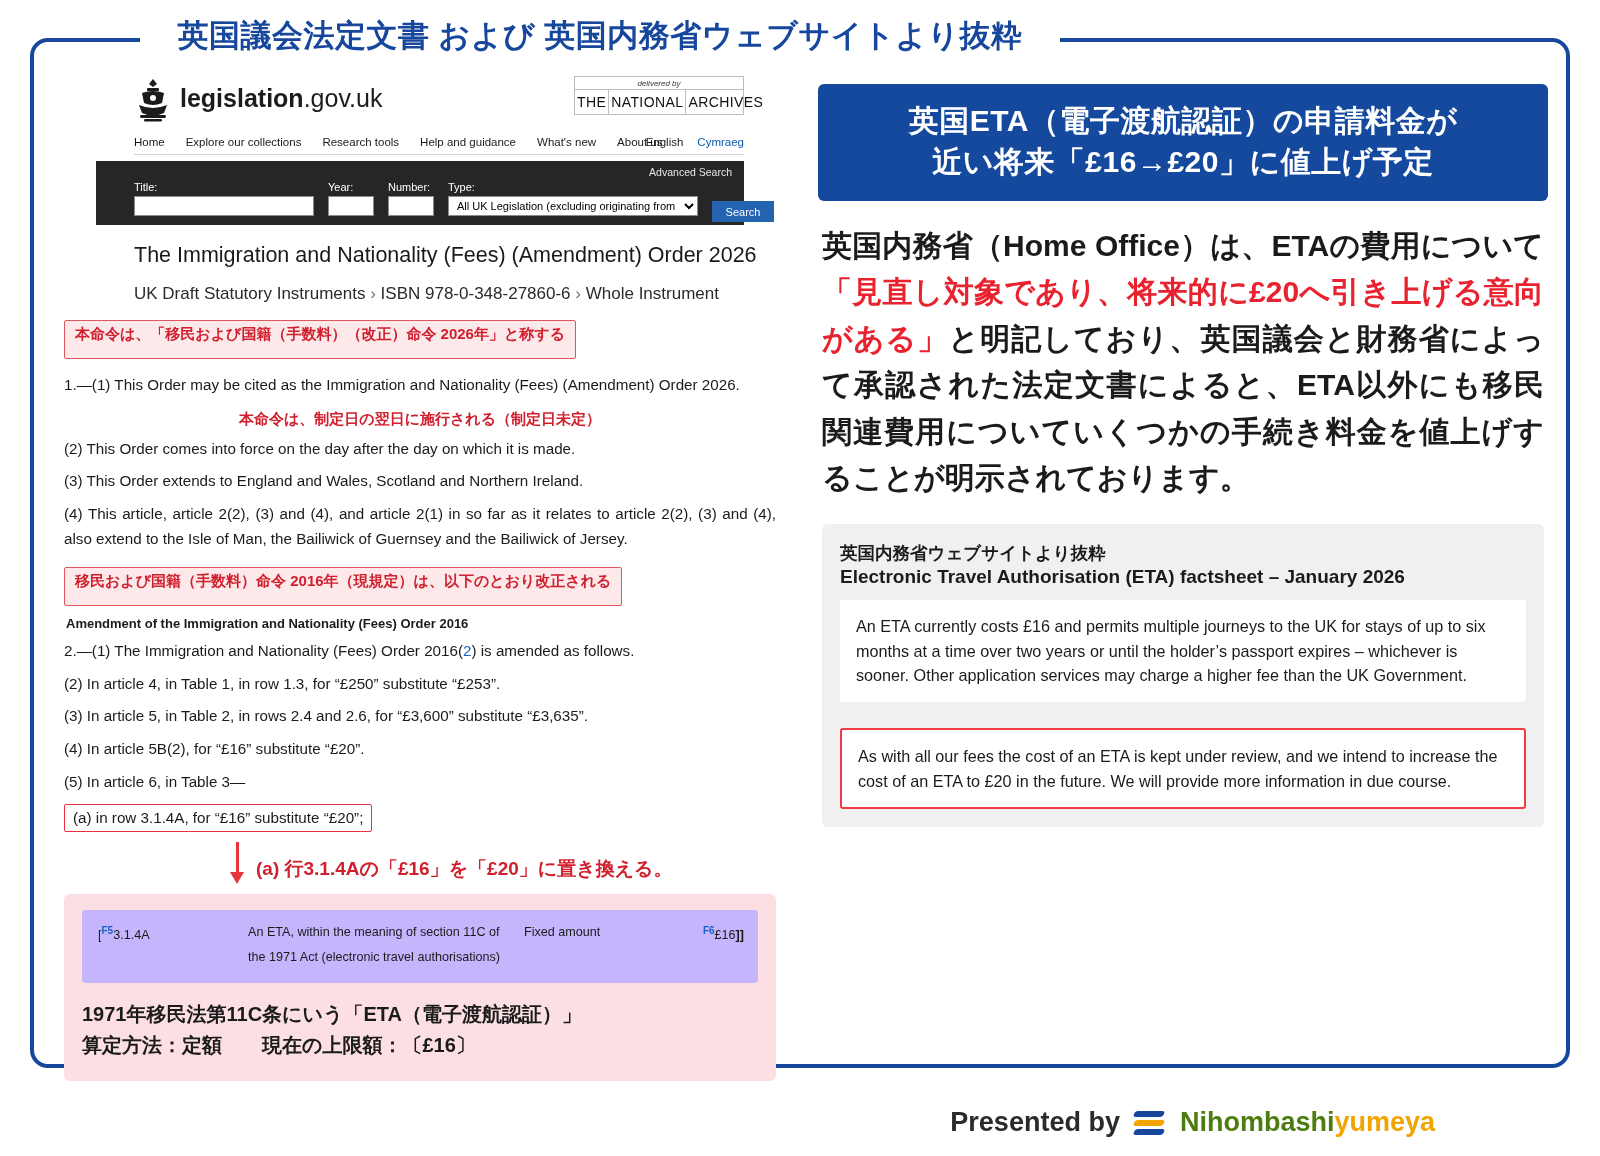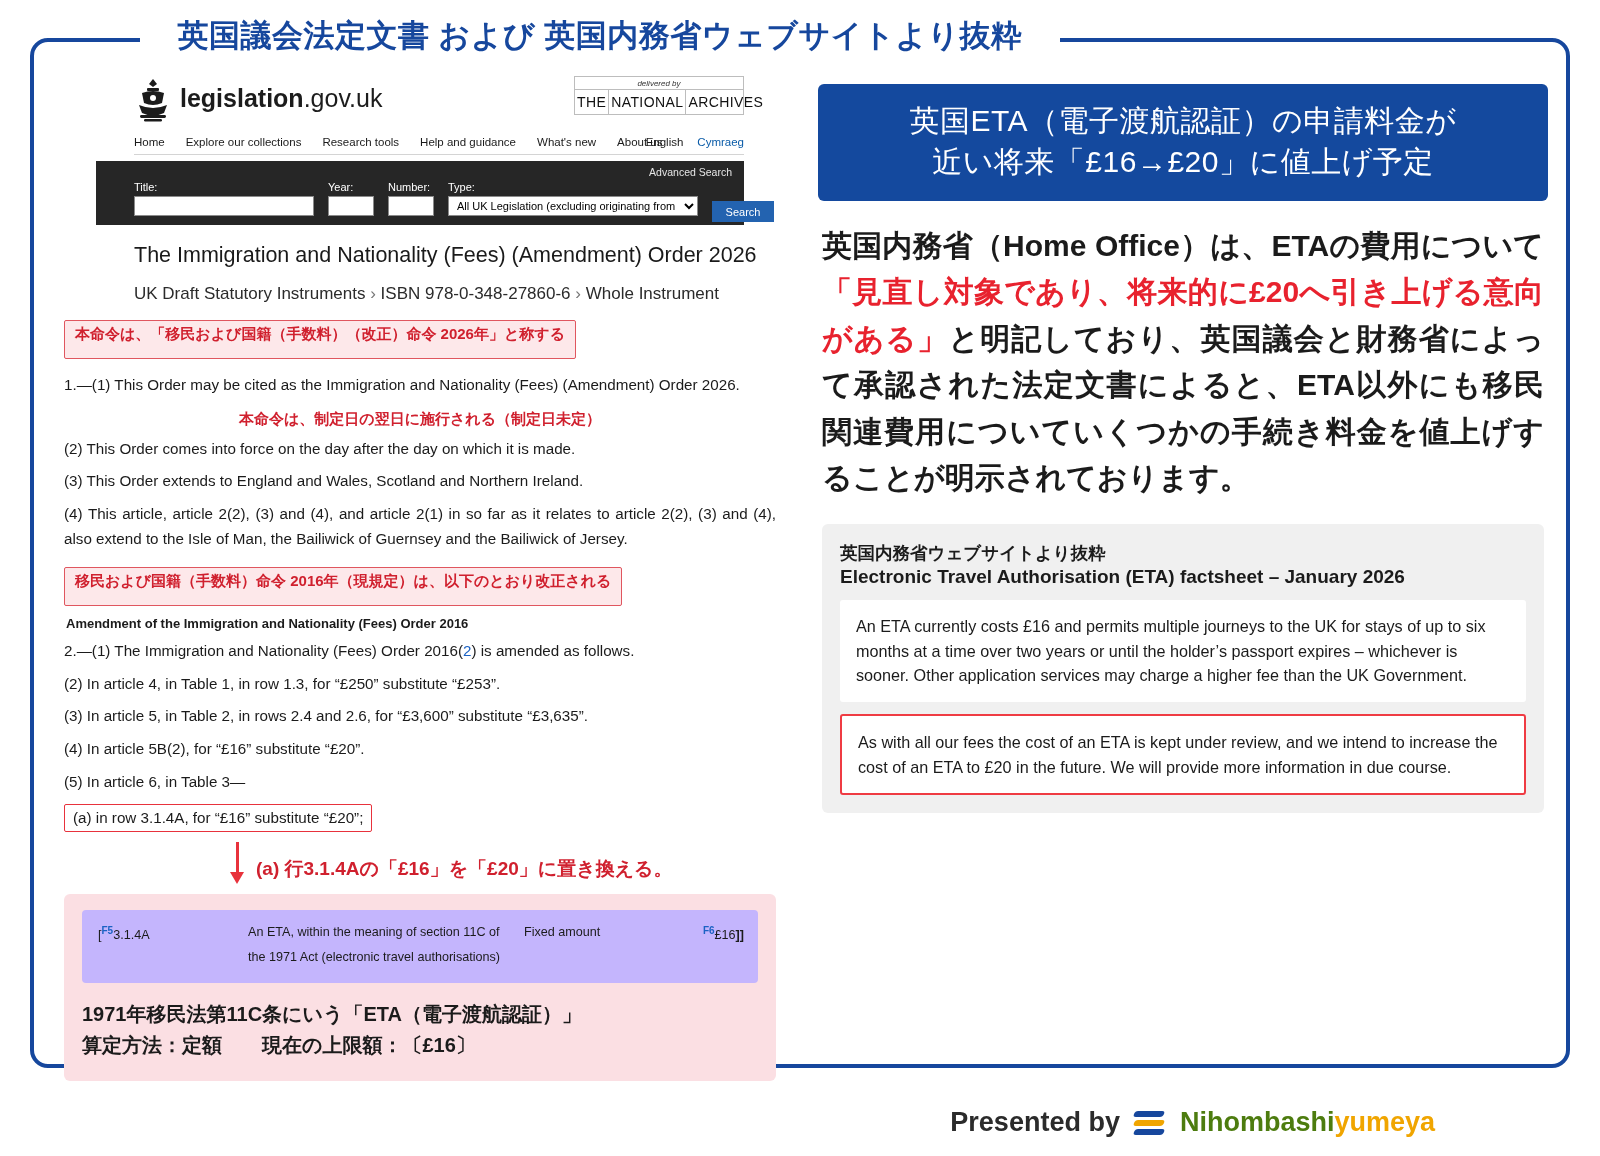--- a/index.html
+++ b/index.html
@@ -236,21 +236,21 @@
     left: 818px; top: 84px;
     width: 730px;
   }
   .blue-banner {
     background: #14499e;
     border-radius: 6px;
     color: #fff;
     text-align: center;
     padding: 16px 10px 18px;
     font-size: 30px;
-    font-weight: normal;
+    font-weight: bold;
     line-height: 1.38;
     letter-spacing: 0.5px;
   }
   .lead-para {
     margin: 22px 4px 8px 4px;
     font-size: 30px;
     font-weight: bold;
     line-height: 1.55;
     color: #1b1b1b;
     text-align: justify;
@@ -268,21 +268,21 @@
   .white-card {
     background: #fff;
     border-radius: 3px;
     padding: 14px 16px 14px;
     font-size: 16.2px;
     line-height: 1.52;
     color: #1b1b1b;
   }
   .white-card.bordered {
     border: 2px solid #ef3b43;
-    margin-top: 12px;
+    margin-top: 26px;
   }
   .gb-foot {
     margin-top: 14px;
     font-size: 16px;
     font-weight: bold;
     color: #1b1b1b;
     line-height: 1.55;
   }
 
   

